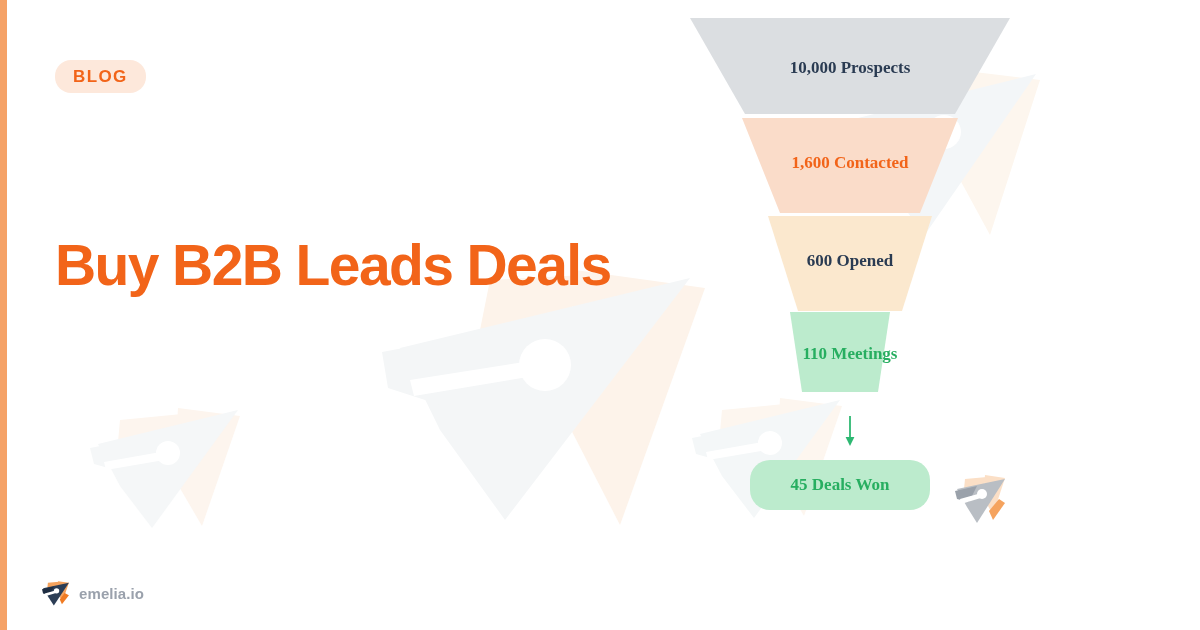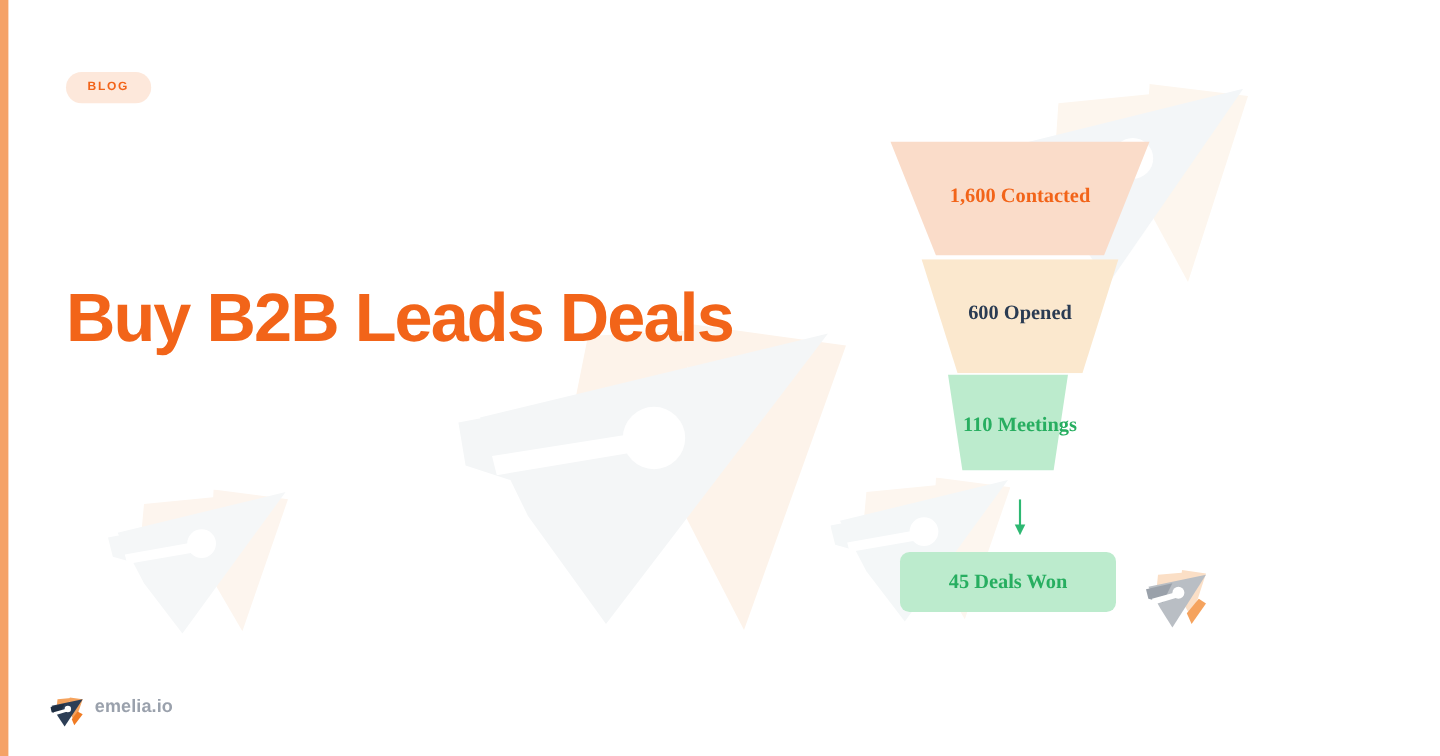--- a/index.html
+++ b/index.html
@@ -43,21 +43,21 @@
     width: 1200px;
     height: 630px;
   }
 
   
   .badge {
     position: absolute;
     left: 55px; top: 60px;
     background: #FDE8DB;
     color: #F26419;
-    font-size: 10px;
+    font-size: 17px;
     font-weight: bold;
     letter-spacing: 1.4px;
     padding: 8px 18px;
     border-radius: 16px;
     line-height: 1;
   }
 
   
   .headline {
     position: absolute;
@@ -68,21 +68,21 @@
     letter-spacing: -1.6px;
     line-height: 1.05;
     white-space: nowrap;
   }
 
   
   .footer {
     position: absolute;
     left: 42px; top: 580px;
     display: flex;
-    align-items: flex-start;
+    align-items: center;
     gap: 9px;
   }
   .footer-logo { width: 28px; height: 26px; display: block; }
   .footer-text {
     font-size: 15px;
     font-weight: bold;
     color: #9AA1AC;
     letter-spacing: 0.1px;
   }
 
@@ -117,21 +117,21 @@
   }
   .arrow-wrap svg { display: inline-block; }
 
   .deal-box {
     position: absolute;
     left: 70px;
     top: 442px;
     width: 180px;
     height: 50px;
     background: #BCEBCD;
-    border-radius: 8px;
+    border-radius: 20px;
     display: flex;
     align-items: center;
     justify-content: center;
   }
   .deal-label {
     font-family: "Liberation Serif", serif;
     font-weight: bold;
     font-size: 17px;
     color: #27AE60;
   }
@@ -205,20 +205,26 @@
 <div class="left-bar"></div>
 
 <div class="content">
 
   <div class="badge">BLOG</div>
 
   <h1 class="headline">Buy B2B Leads Deals</h1>
 
   <div class="funnel">
 
+    <div class="funnel-stage" style="top:0px; height:96px;">
+      <svg width="340" height="96" viewBox="0 0 340 96">
+        <polygon points="10,0 330,0 275,96 65,96" fill="#DBDEE1"></polygon>
+      </svg>
+      <div class="stage-label" style="top:40px; color:#2A3B52;">10,000 Prospects</div>
+    </div>
 
     <div class="funnel-stage" style="top:100px; height:95px;">
       <svg width="340" height="95" viewBox="0 0 340 95">
         <polygon points="62,0 278,0 240,95 100,95" fill="#FADCC9"></polygon>
       </svg>
       <div class="stage-label" style="top:35px; color:#F26419;">1,600 Contacted</div>
     </div>
 
     <div class="funnel-stage" style="top:198px; height:95px;">
       <svg width="340" height="95" viewBox="0 0 340 95">

